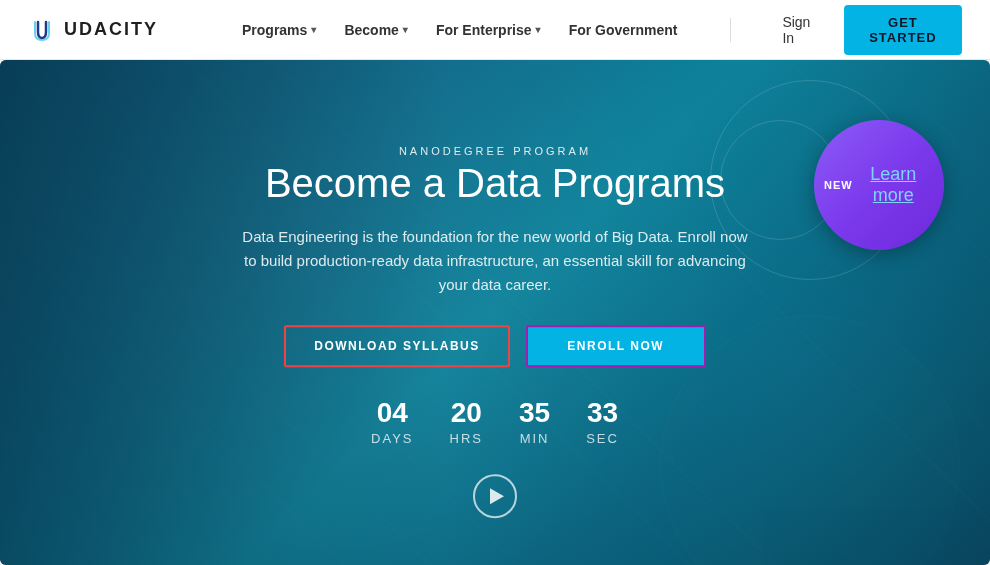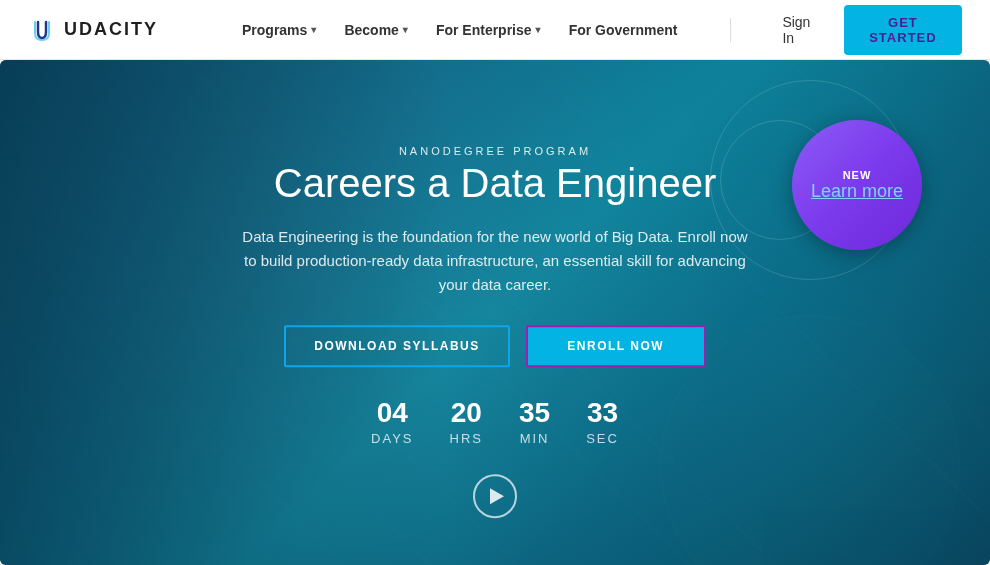--- a/index.html
+++ b/index.html
@@ -75,21 +75,21 @@
       gap: 16px;
     }
     .sign-in-btn {
       font-size: 14px;
       color: #333;
       cursor: pointer;
       padding: 8px 12px;
     }
     .get-started-btn {
       background: #02b3e4;
-      color: #4c1d95;
+      color: #0f172a;
       font-size: 13px;
       font-weight: 700;
       letter-spacing: 1px;
       padding: 10px 20px;
       border: none;
       cursor: pointer;
       text-transform: uppercase;
       border-radius: 4px;
     }
 
@@ -175,21 +175,21 @@
       margin: 0 auto 28px;
     }
     .hero-buttons {
       display: flex;
       justify-content: center;
       gap: 16px;
       margin-bottom: 32px;
     }
     .btn-outline {
       padding: 12px 28px;
-      border: 2px solid #0ea5e9;
+      border: 2px solid #ef4444;
       background: transparent;
       color: #fff;
       font-size: 12px;
       font-weight: 700;
       letter-spacing: 1.5px;
       text-transform: uppercase;
       cursor: pointer;
       border-radius: 2px;
       min-width: 180px;
     }
@@ -251,27 +251,27 @@
       border-top: 8px solid transparent;
       border-bottom: 8px solid transparent;
       border-left: 14px solid rgba(255,255,255,0.85);
       margin-left: 3px;
     }
 
     
     .discount-badge {
       position: absolute;
       top: 60px;
-      right: 68px;
+      right: 46px;
       width: 130px;
       height: 130px;
       border-radius: 50%;
       background: linear-gradient(135deg, #8b5cf6 0%, #7c3aed 50%, #6d28d9 100%);
       display: flex;
-      flex-direction: column;
+      flex-direction: row;
       align-items: center;
       justify-content: center;
       text-align: center;
       color: #fff;
       padding: 10px;
       box-shadow: 0 4px 20px rgba(0,0,0,0.3);
     }
     .badge-new {
       font-size: 11px;
       font-weight: 700;
@@ -340,21 +340,21 @@
   <div class="circle-deco circle-deco-2"></div>
   <div class="circle-deco circle-deco-3"></div>
 
   <div class="discount-badge">
     <span class="badge-new">NEW</span>
     <span class="badge-link">Learn more</span>
   </div>
 
   <div class="hero-content">
     <p class="nanodegree-label">NANODEGREE PROGRAM</p>
-    <h1 class="hero-title">Careers a Data Engineer</h1>
+    <h1 class="hero-title">Become a Data Programs</h1>
     <p class="hero-desc">Data Engineering is the foundation for the new world of Big Data. Enroll now to build production-ready data infrastructure, an essential skill for advancing your data career.</p>
 
     <div class="hero-buttons">
       <button class="btn-outline">DOWNLOAD SYLLABUS</button>
       <button class="btn-teal">ENROLL NOW</button>
     </div>
 
     <div class="countdown">
       <div class="countdown-item">
         <span class="countdown-number">04</span>

